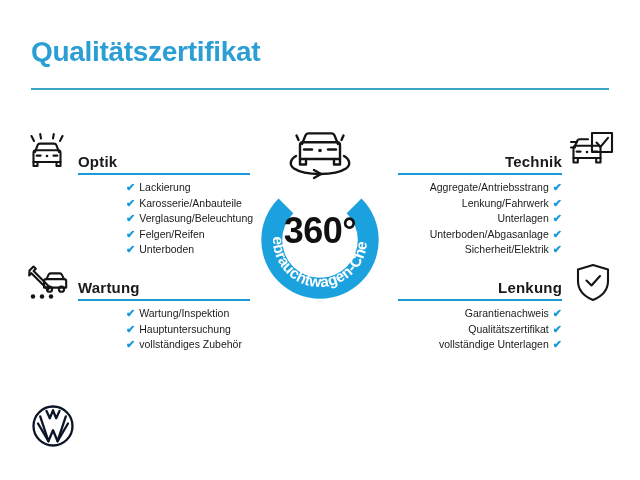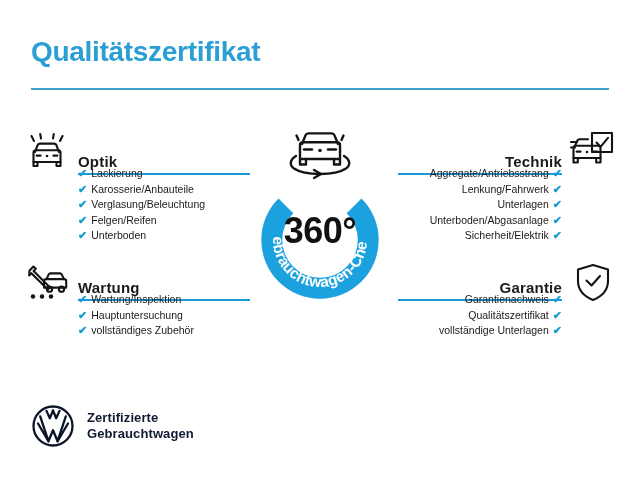--- a/index.html
+++ b/index.html
@@ -49,22 +49,23 @@
   }
   .sec-rule {
     position: absolute;
     left: 0; right: 0;
     top: 27px;
     height: 2px;
     background: #1b9ad8;
   }
   .sec-list {
     position: absolute;
-    top: 20px;
+    top: 34px;
     list-style: none;
+    margin-left: 48px;
   }
   .sec-list li {
     font-size: 10.5px;
     color: #1a1a1a;
     line-height: 15.6px;
     white-space: nowrap;
   }
   .chk {
     color: #1b9ad8;
     font-weight: bold;
@@ -229,21 +230,21 @@
   </div>
 
   <div class="sec-icon" id="icon-garantie">
     <svg width="40" height="42" viewBox="0 0 40 42" fill="none" stroke="#141414" stroke-width="2.1" stroke-linecap="round" stroke-linejoin="round">
       <path d="M20 3 L35 7.5 L35 19 C35 28.5 28.5 34.5 20 38 C11.5 34.5 5 28.5 5 19 L5 7.5 Z"></path>
       <path d="M13.5 18.5 L18.5 23.5 L27 14"></path>
     </svg>
   </div>
   <div class="section right" id="sec-garantie">
     <div class="sec-head">
-      <div class="sec-title">Garantie</div>
+      <div class="sec-title">Lenkung</div>
     </div>
     <div class="sec-rule"></div>
     <ul class="sec-list">
       <li><span>Garantienachweis</span><span class="chk">✔</span></li>
       <li><span>Qualitätszertifikat</span><span class="chk">✔</span></li>
       <li><span>vollständige Unterlagen</span><span class="chk">✔</span></li>
     </ul>
   </div>
 
   <div id="badge">
@@ -279,19 +280,15 @@
     <div id="vw-logo">
       <svg width="44" height="44" viewBox="0 0 44 44" fill="none" stroke="#0b1527" stroke-width="2.3" stroke-linejoin="round" stroke-linecap="round">
         <circle cx="22" cy="22" r="19.5"></circle>
         <path d="M22 6.5 L25.2 14.2 L28.5 6.9"></path>
         <path d="M9.2 12.4 L17.4 37.2 L22 26.2 L26.6 37.2 L34.8 12.4"></path>
         <path d="M15.5 6.9 L18.8 14.2 L22 6.5"></path>
         <path d="M17.4 37.2 L7 19.5"></path>
         <path d="M26.6 37.2 L37 19.5"></path>
       </svg>
     </div>
-    <div id="footer-text">
-      <div>Zertifizierte</div>
-      <div>Gebrauchtwagen</div>
-    </div>
   </div>
 
 </div>
 
 </body></html>

